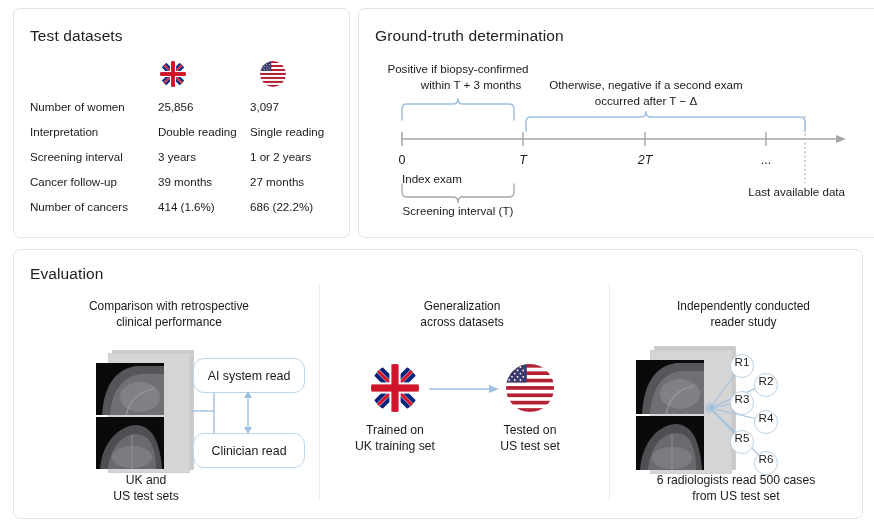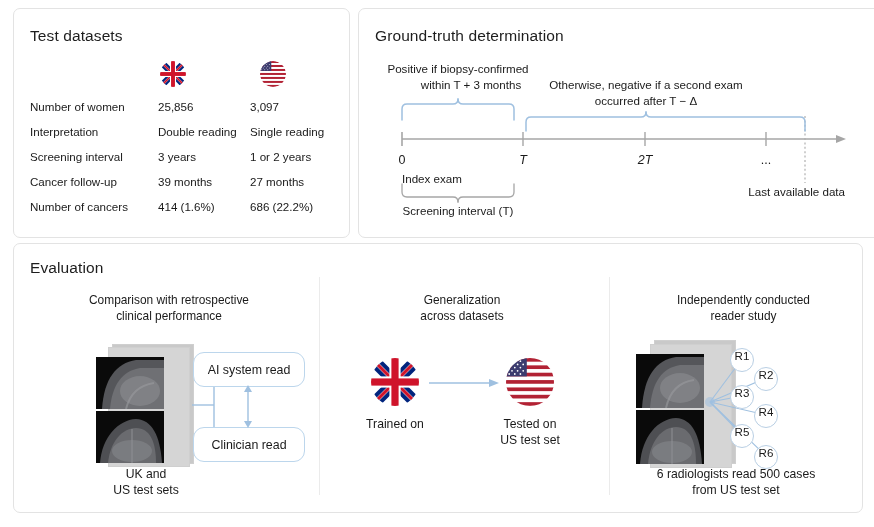--- a/index.html
+++ b/index.html
@@ -6,21 +6,21 @@
   body{
     width:874px;height:527px;position:relative;overflow:hidden;
     font-family:"Liberation Sans","DejaVu Sans",sans-serif;
     color:#1a1a1a;-webkit-font-smoothing:antialiased;
   }
   .panel{
     position:absolute;background:#fff;border:1px solid #e3e3e3;border-radius:7px;
   }
   #panel-datasets{left:13px;top:8px;width:335px;height:228px;}
   #panel-groundtruth{left:358px;top:8px;width:503px;height:228px;padding-left:28px;}
-  #panel-evaluation{left:13px;top:243px;width:848px;height:268px;}
+  #panel-evaluation{left:13px;top:249px;width:848px;height:268px;}
 
   .panel-title{
     position:absolute;font-size:15.5px;color:#1d1d1d;font-weight:400;
     letter-spacing:.1px;white-space:nowrap;
   }
 
   
   .flagwrap{position:absolute;width:26px;height:26px;}
   .flag{width:26px;height:26px;border-radius:50%;display:block;overflow:hidden;}
 
@@ -355,20 +355,21 @@
           <circle cx="4" cy="20" r="1.1"></circle>
             <circle cx="11" cy="20" r="1.1"></circle>
             <circle cx="18" cy="20" r="1.1"></circle>
         </g>
       </g>
     </svg>
   </div>
 
   <div class="caption" style="left:321px;top:172px;width:120px;">
     <div>Trained on</div>
+    <div>UK training set</div>
   </div>
   <div class="caption" style="left:458px;top:172px;width:116px;">
     <div>Tested on</div>
     <div>US test set</div>
   </div>
 
   <div class="sub-title" style="left:612px;top:49px;width:235px;">
     <div>Independently conducted</div>
     <div>reader study</div>
   </div>

